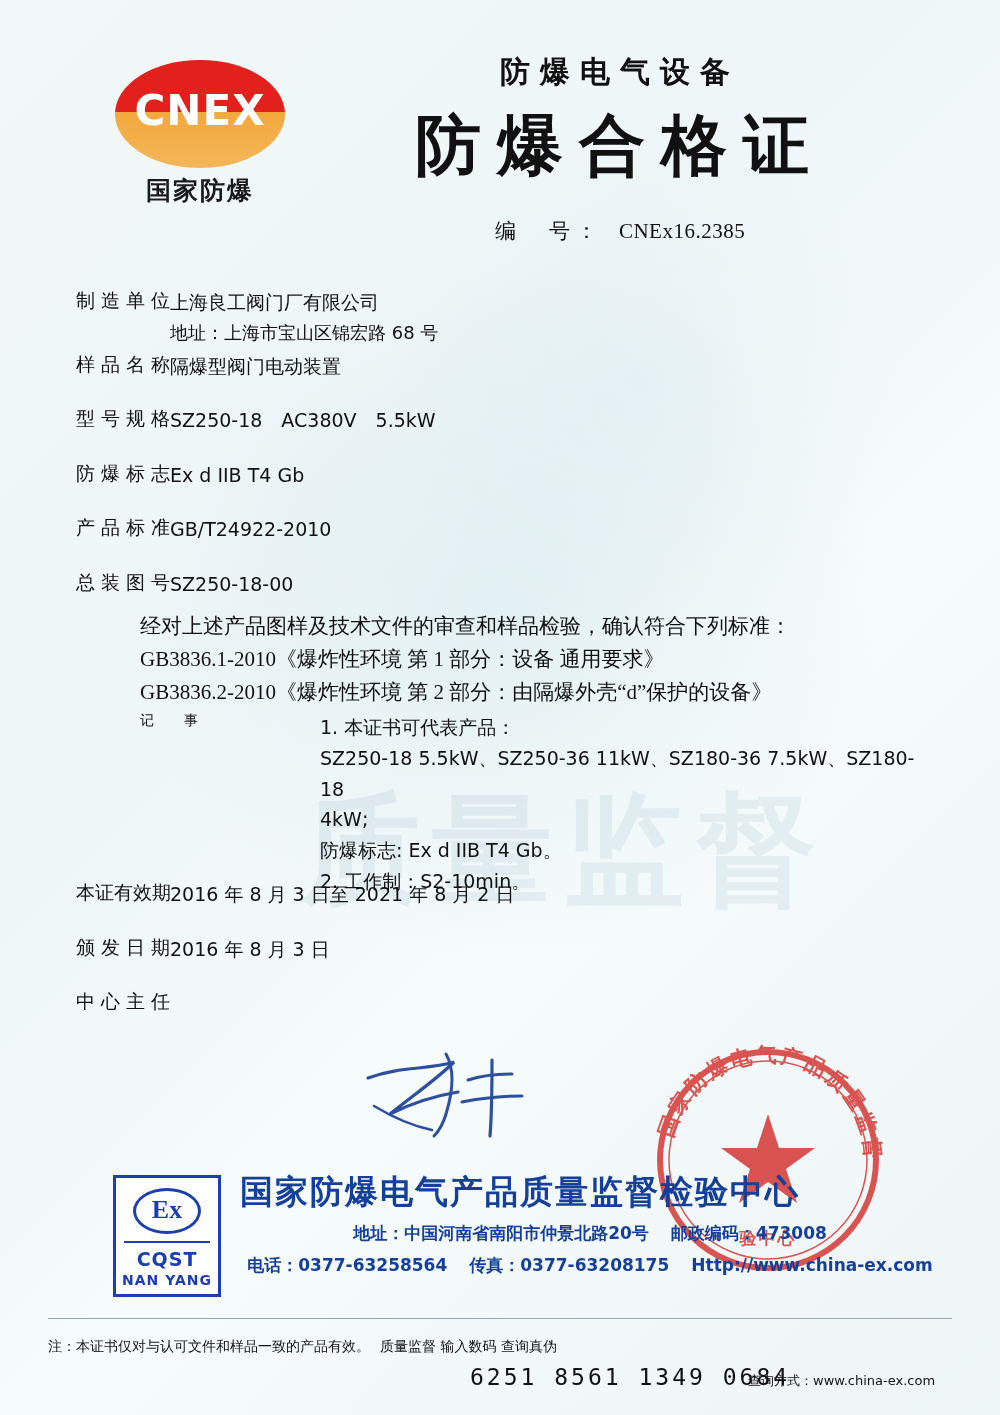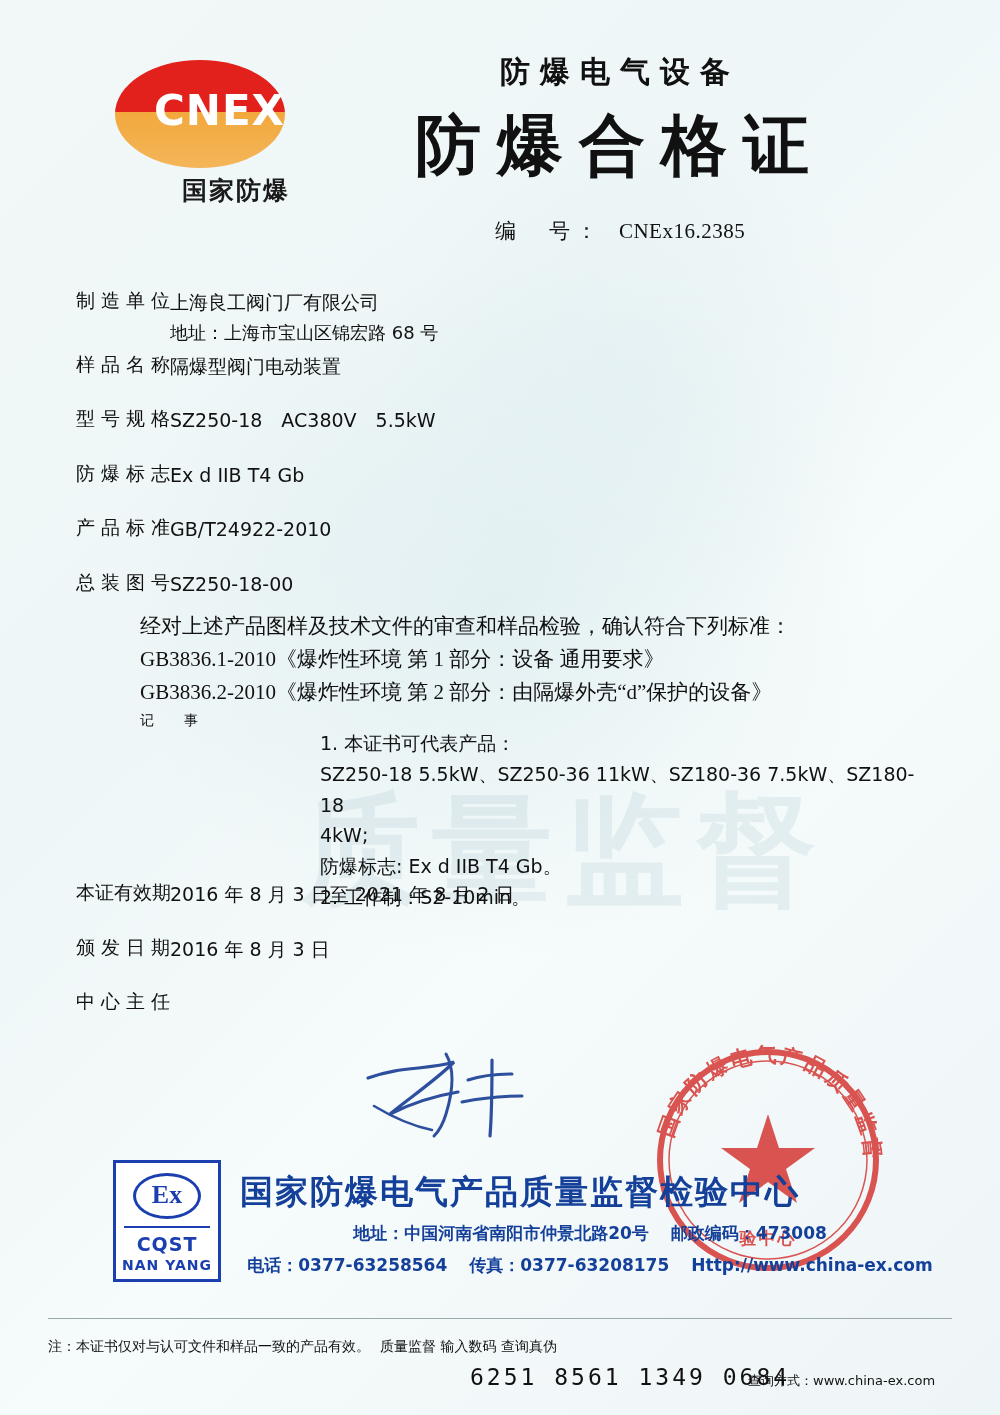--- a/index.html
+++ b/index.html
@@ -44,21 +44,21 @@
     position: absolute;
     left: 0; top: 52px;
     width: 1000px;
     height: 220px;
   }
   .logo {
     position: absolute;
     left: 110px;
     top: 8px;
     width: 180px;
-    text-align: right;
+    text-align: center;
   }
   .logo-oval {
     position: relative;
     width: 170px;
     height: 108px;
     margin: 0 auto;
     border-radius: 50%;
     background: linear-gradient(180deg, #e2211c 0%, #e2211c 48%, #f2a83c 48%, #f4b65a 100%);
   }
   .logo-oval .cnex {
@@ -185,21 +185,20 @@
   }
   .notes .body {
     position: absolute;
     left: 320px;
     top: 0;
     width: 600px;
     font-size: 19px;
     color: #111;
     font-family: "DejaVu Sans", sans-serif;
     line-height: 1.62;
-    margin-top: 16px;
   }
 
   .tail {
     position: absolute;
     left: 0;
     top: 880px;
     width: 846px;
   }
 
   
@@ -225,21 +224,21 @@
   
   .footer {
     position: absolute;
     left: 0;
     top: 1150px;
     width: 1000px;
   }
   .ex-badge {
     position: absolute;
     left: 113px;
-    top: 10px;
+    top: 25px;
     width: 108px;
     height: 122px;
     border: 3px solid #1b3fae;
     background: #ffffff;
     text-align: center;
     box-sizing: border-box;
   }
   .ex-badge .ex-circle {
     width: 62px; height: 40px;
     margin: 10px auto 0;

